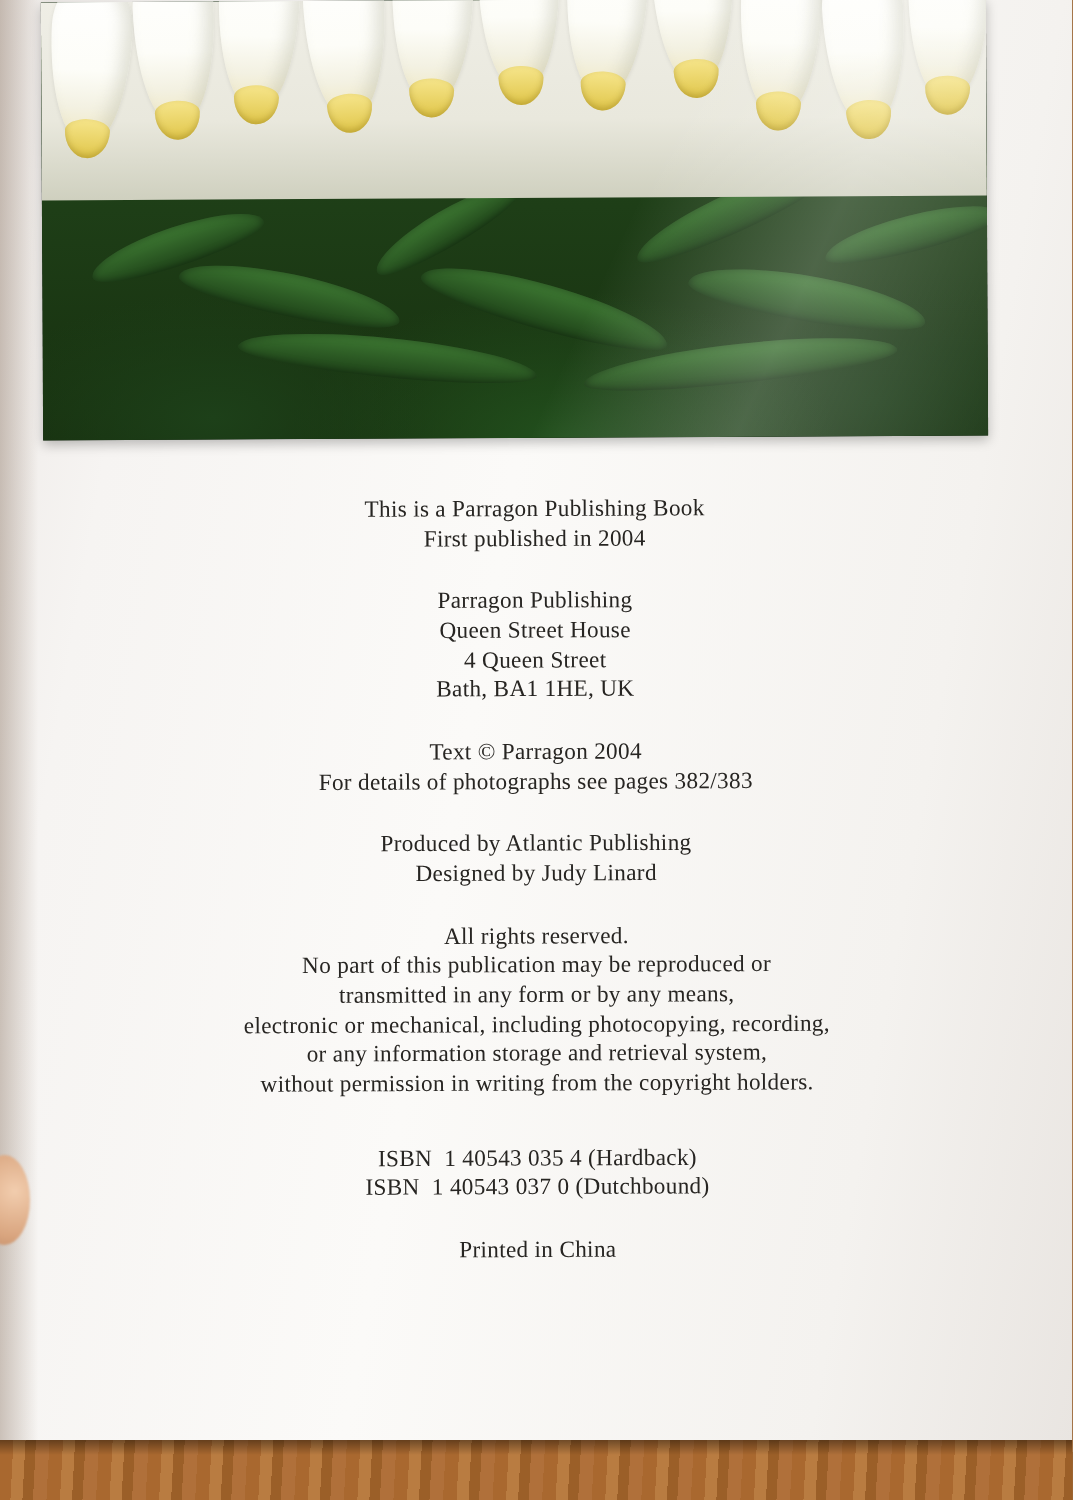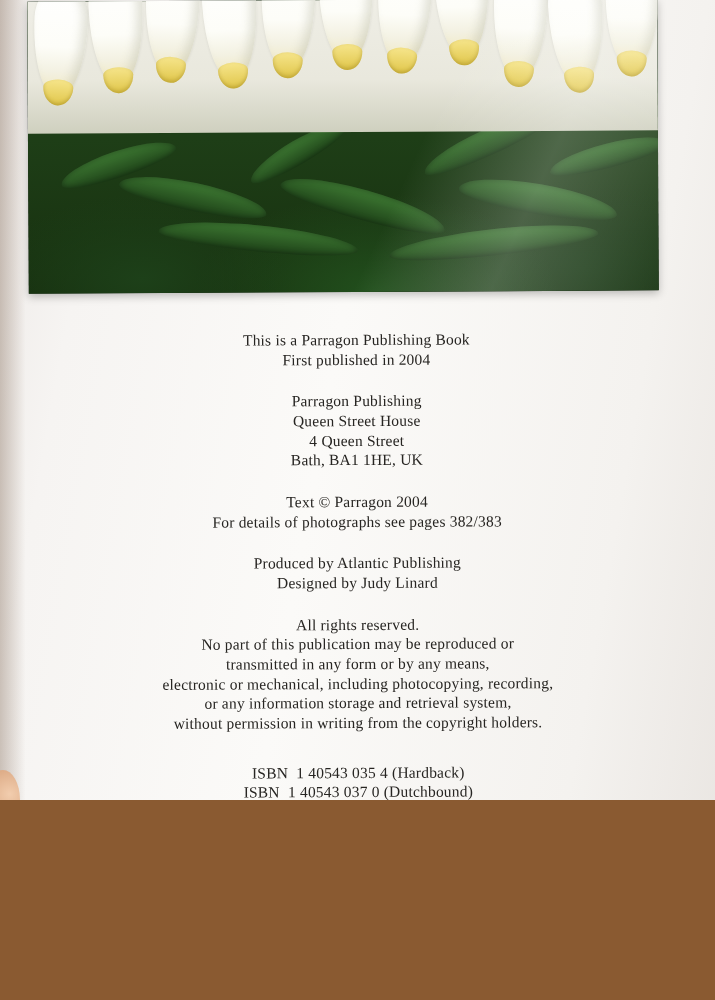--- a/index.html
+++ b/index.html
@@ -3,21 +3,21 @@
 <meta charset="utf-8">
 <style>
   html, body {
     margin: 0;
     padding: 0;
     background: #8a5a31;
   }
   #page {
     position: relative;
     width: 715px;
-    height: 800px;
+    height: 1000px;
     overflow: hidden;
     font-family: "Liberation Serif", serif;
     background: #b07338;
   }
 
   
   .table-bg {
     position: absolute;
     inset: 0;
     background:

